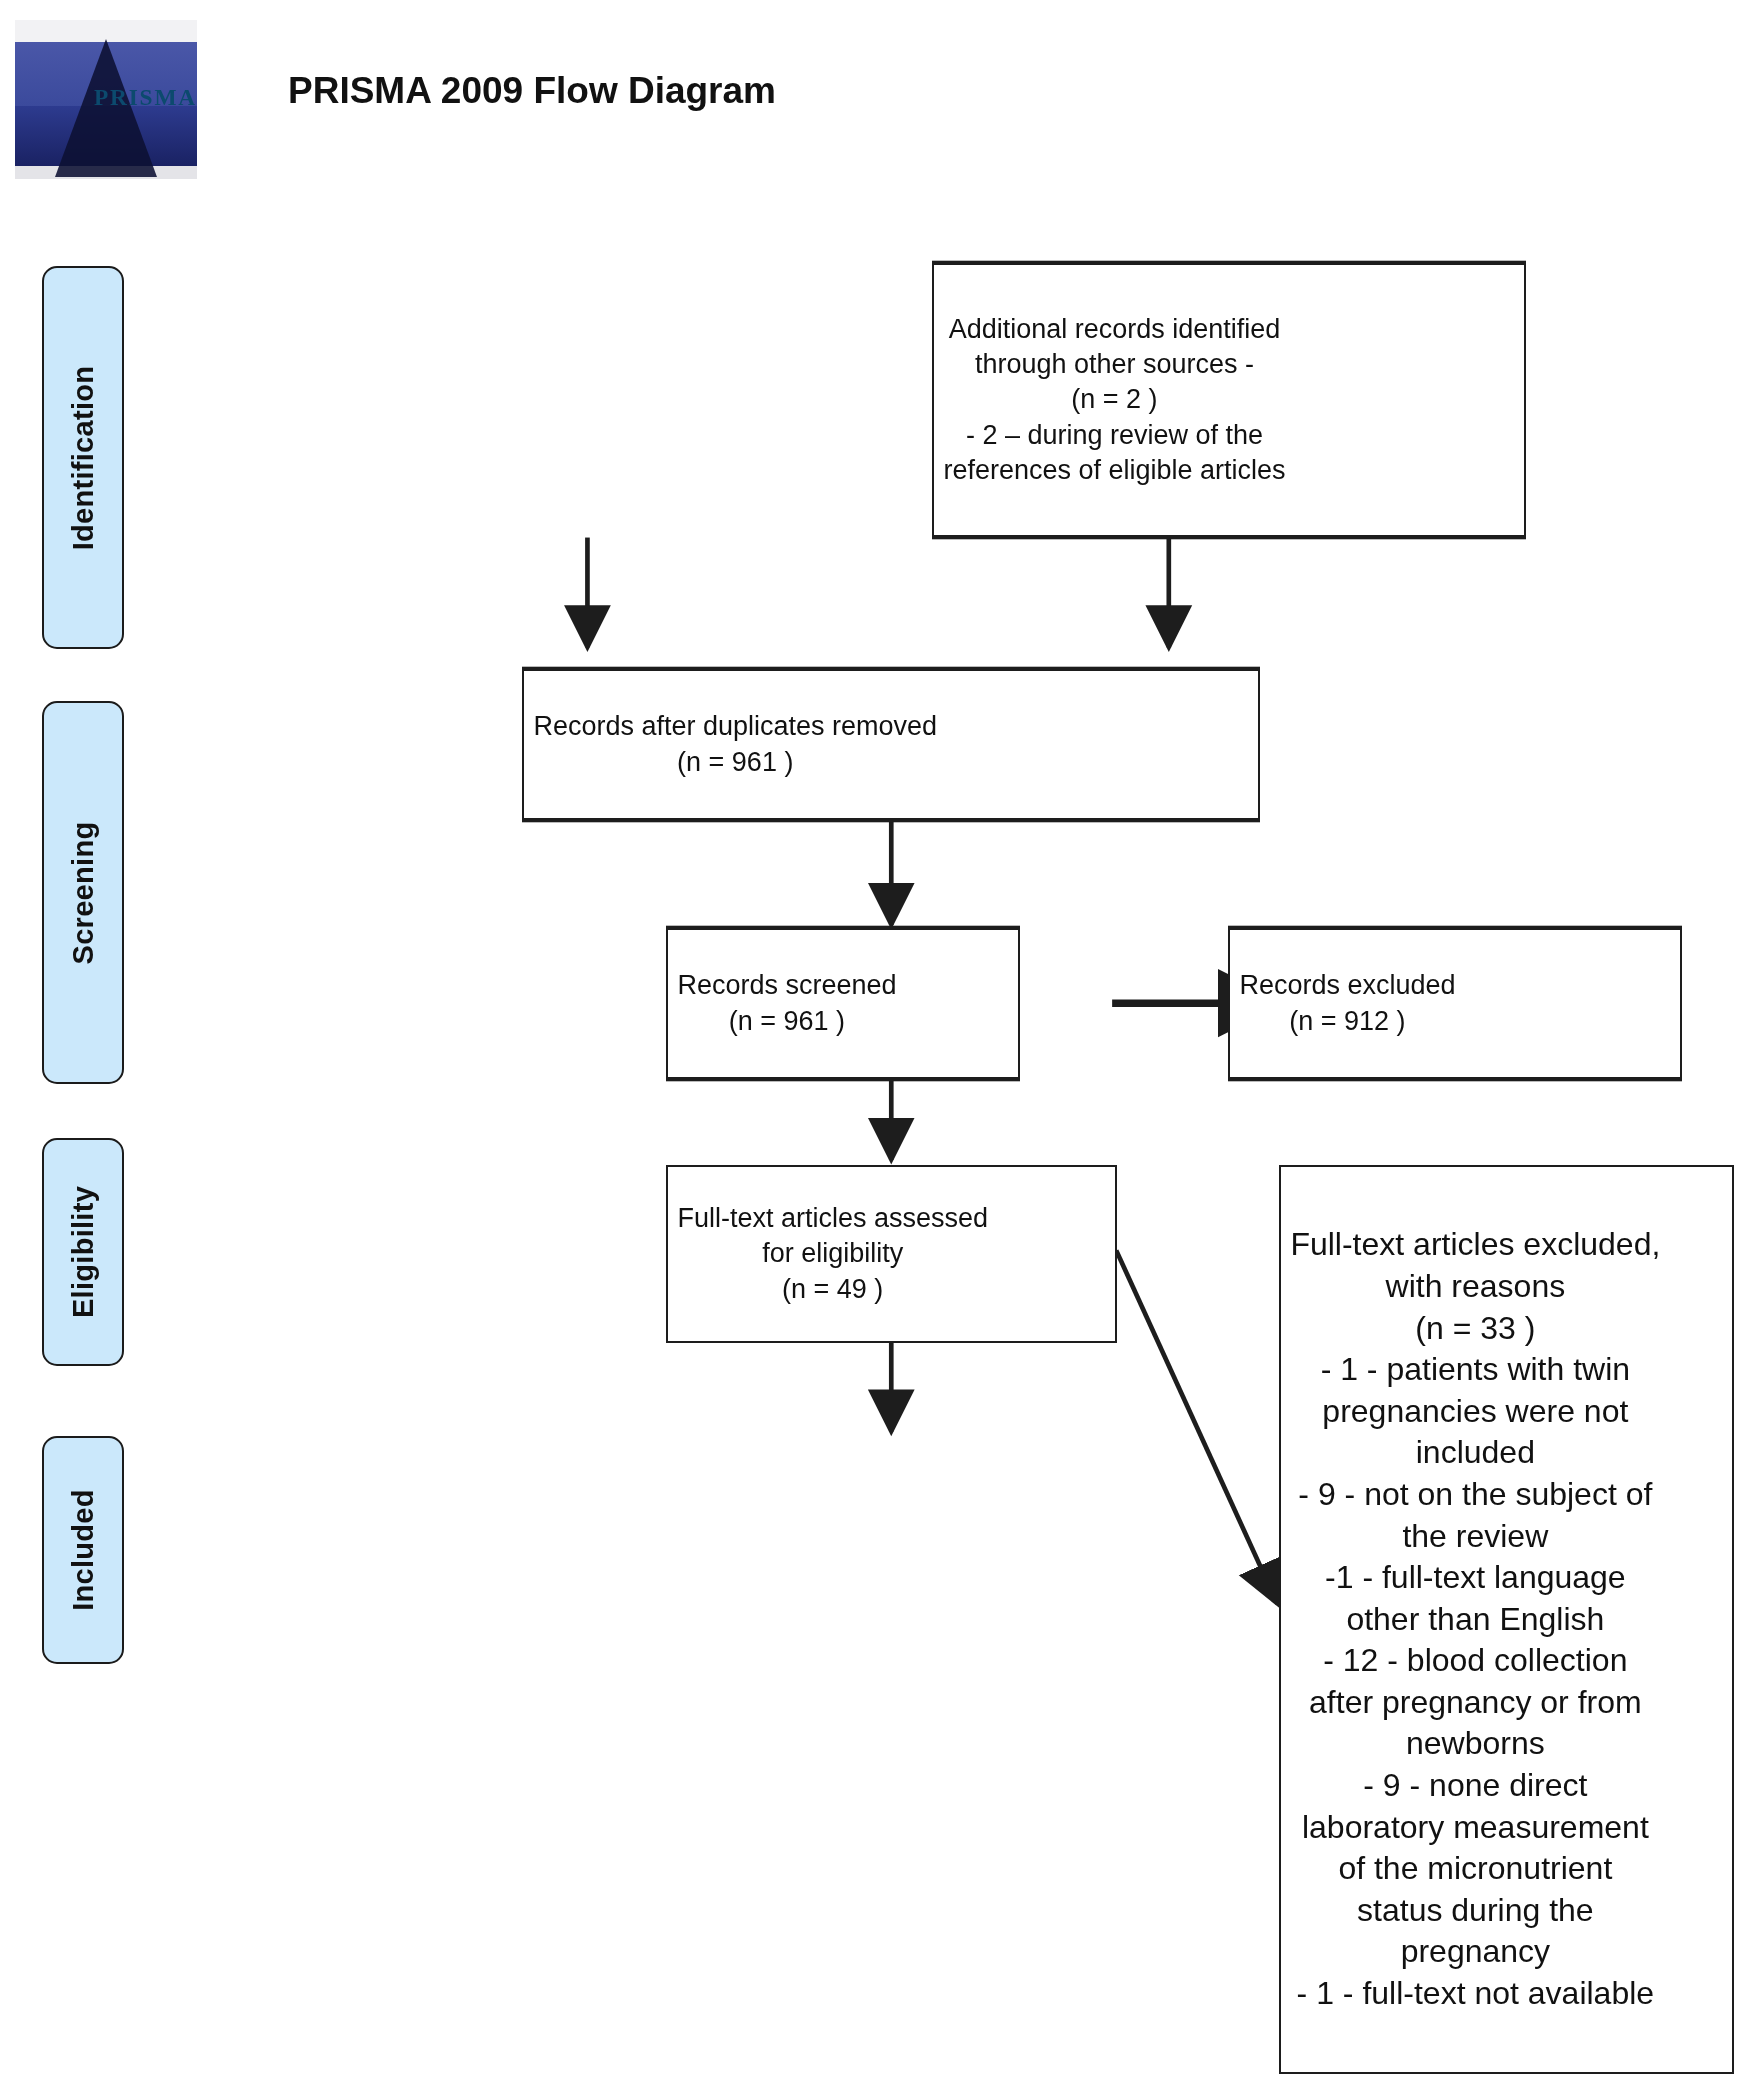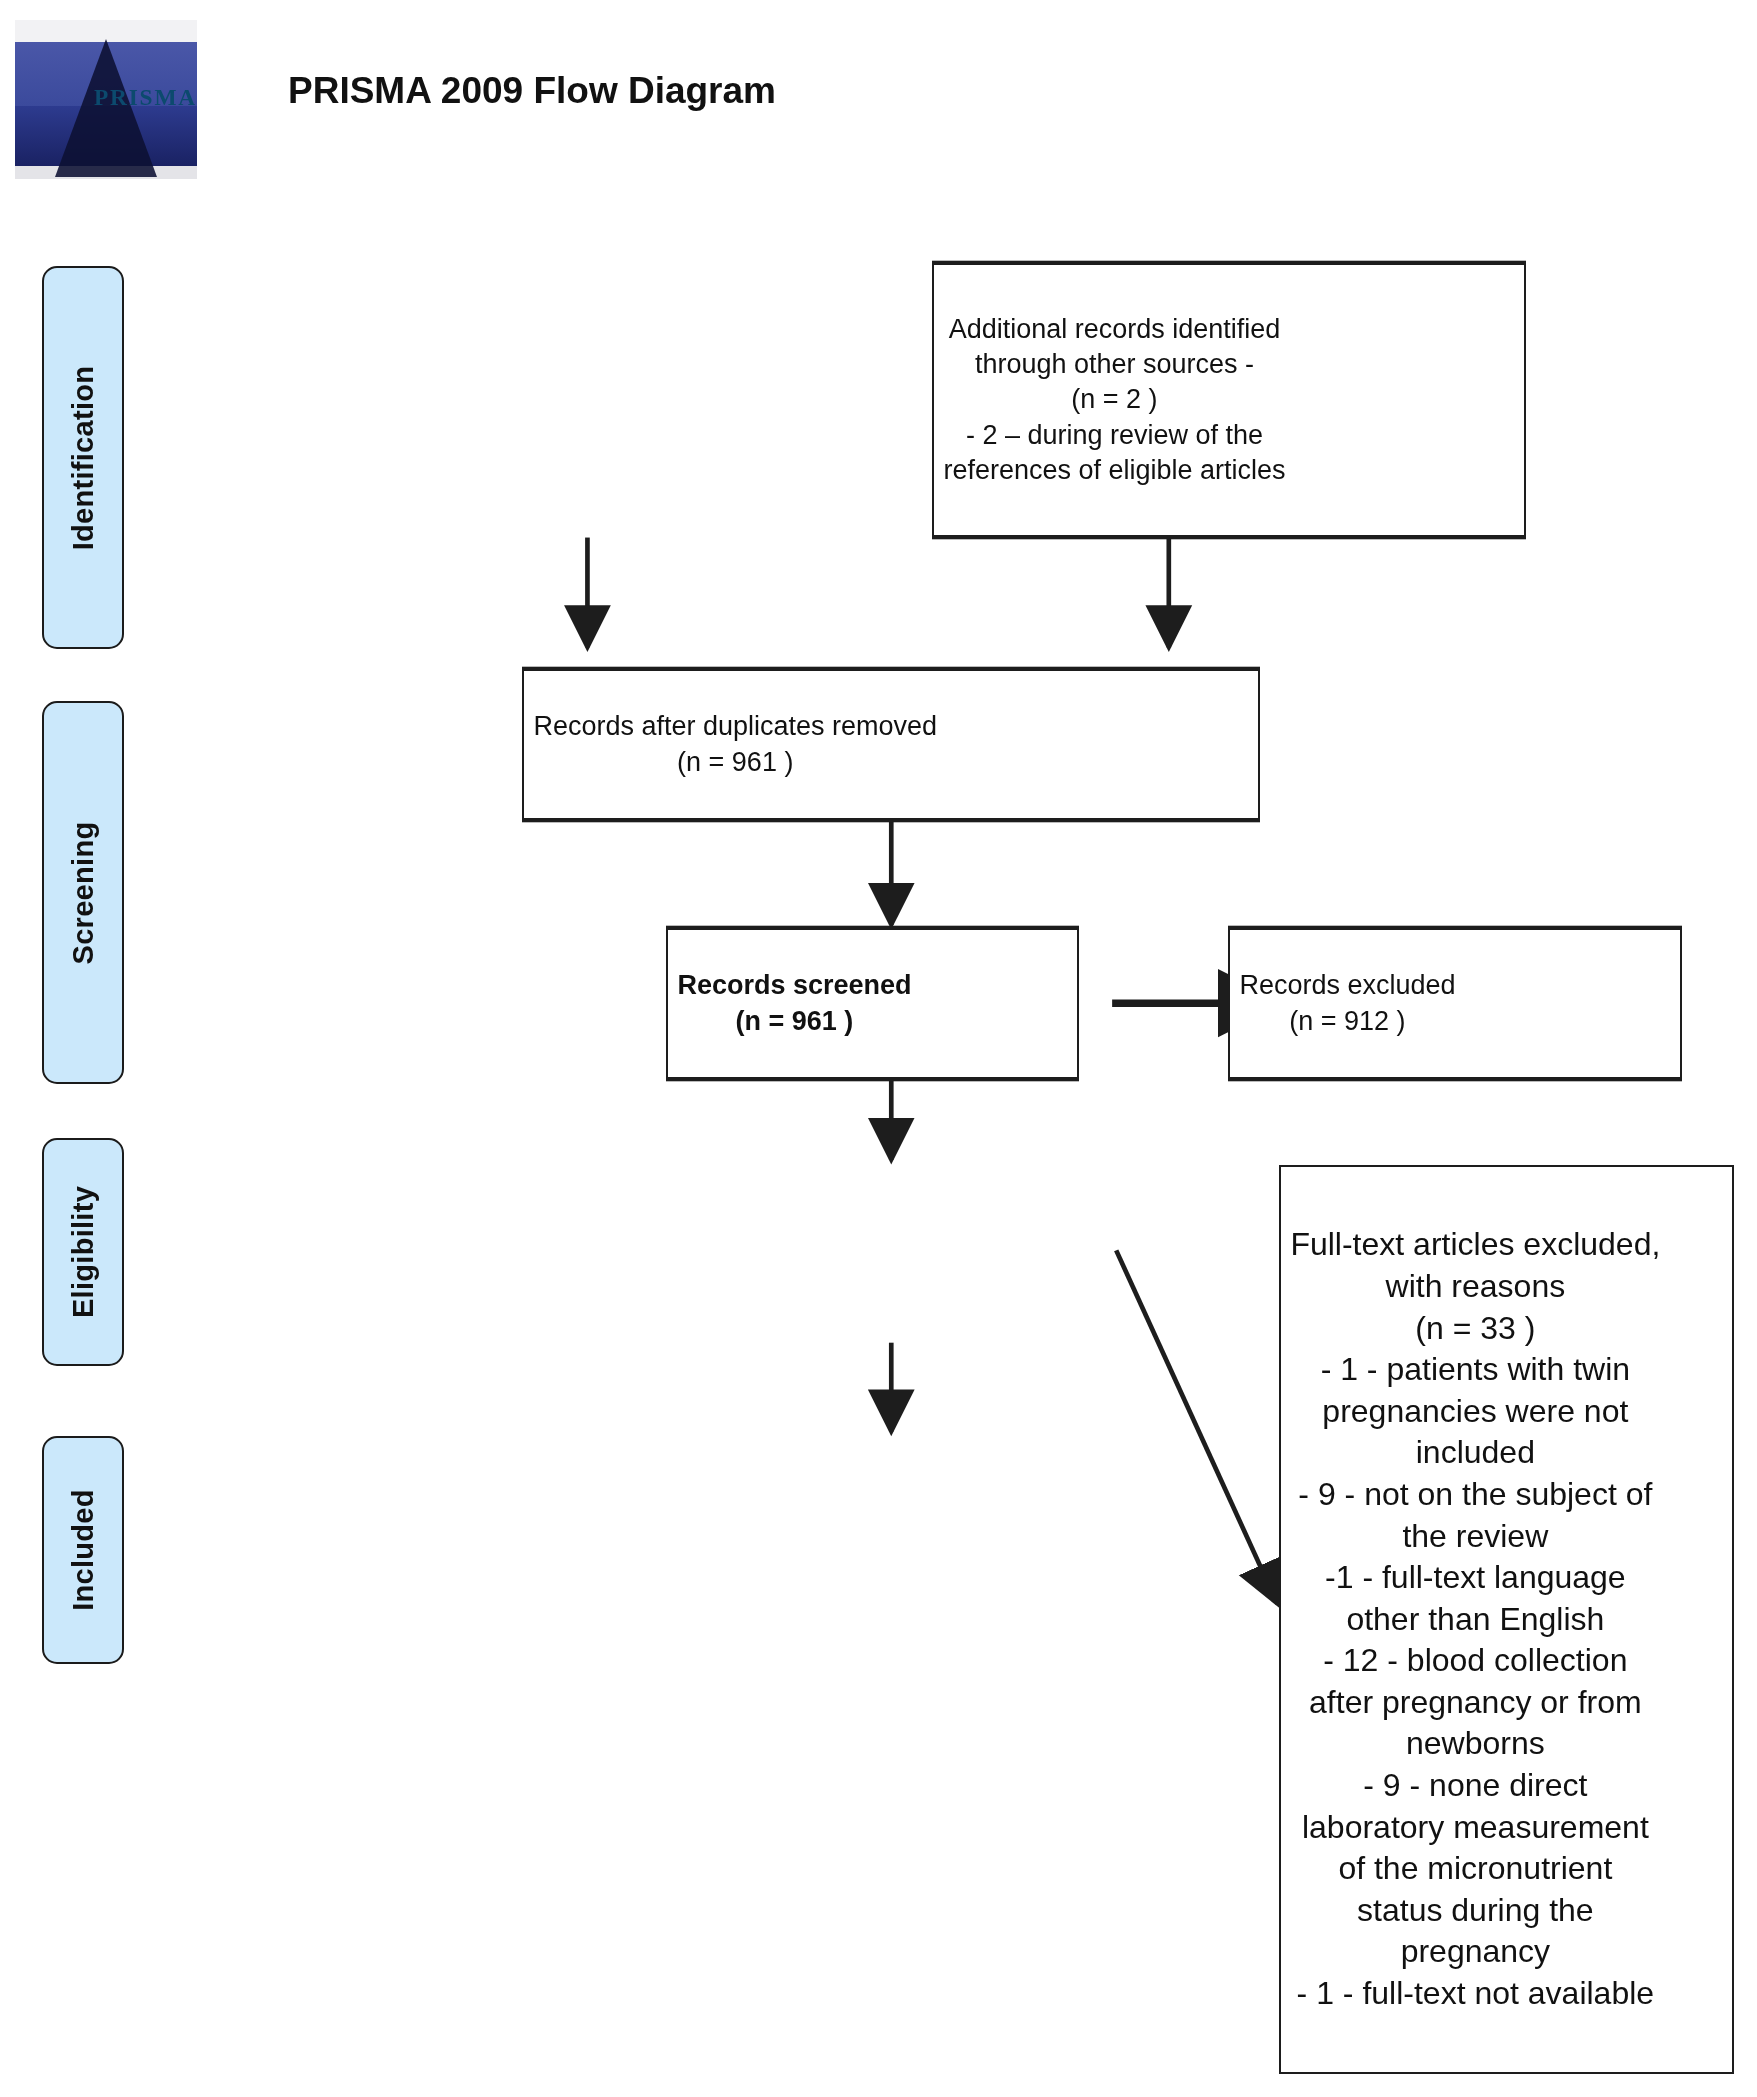--- a/index.html
+++ b/index.html
@@ -194,30 +194,35 @@
 (n = 2 )
 - 2 – during review of the
 references of eligible articles</span>
   </div>
 
   <div class="flow-box heavy" style="left:522px; top:669px; width:738px; height:151px;">
     <span class="box-text">Records after duplicates removed
 (n = 961 )</span>
   </div>
 
-  <div class="flow-box heavy" style="left:666px; top:928px; width:413px; height:151px;font-weight:bold;">
+  <div class="flow-box heavy" style="left:666px; top:928px; width:354px; height:151px;">
     <span class="box-text">Records screened
 (n = 961 )</span>
   </div>
 
   <div class="flow-box heavy" style="left:1228px; top:928px; width:454px; height:151px;">
     <span class="box-text">Records excluded
 (n = 912 )</span>
   </div>
 
+  <div class="flow-box" style="left:666px; top:1165px; width:451px; height:178px;">
+    <span class="box-text">Full-text articles assessed
+for eligibility
+(n = 49 )</span>
+  </div>
 
   <div class="flow-box dense" style="left:1279px; top:1165px; width:455px; height:909px;">
     <span class="box-text">Full-text articles excluded,
 with reasons
 (n = 33 )
 - 1 - patients with twin
 pregnancies were not
 included
 - 9 - not on the subject of
 the review

